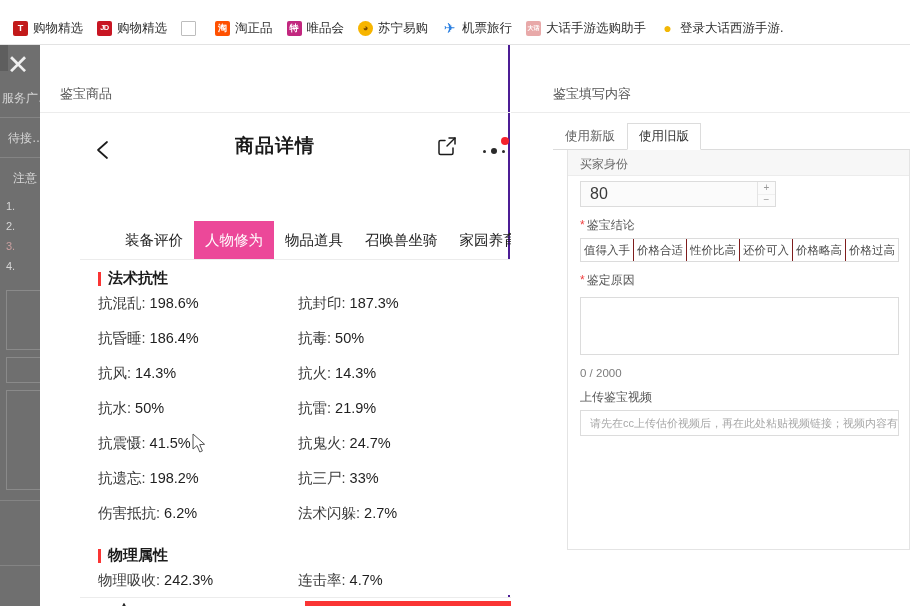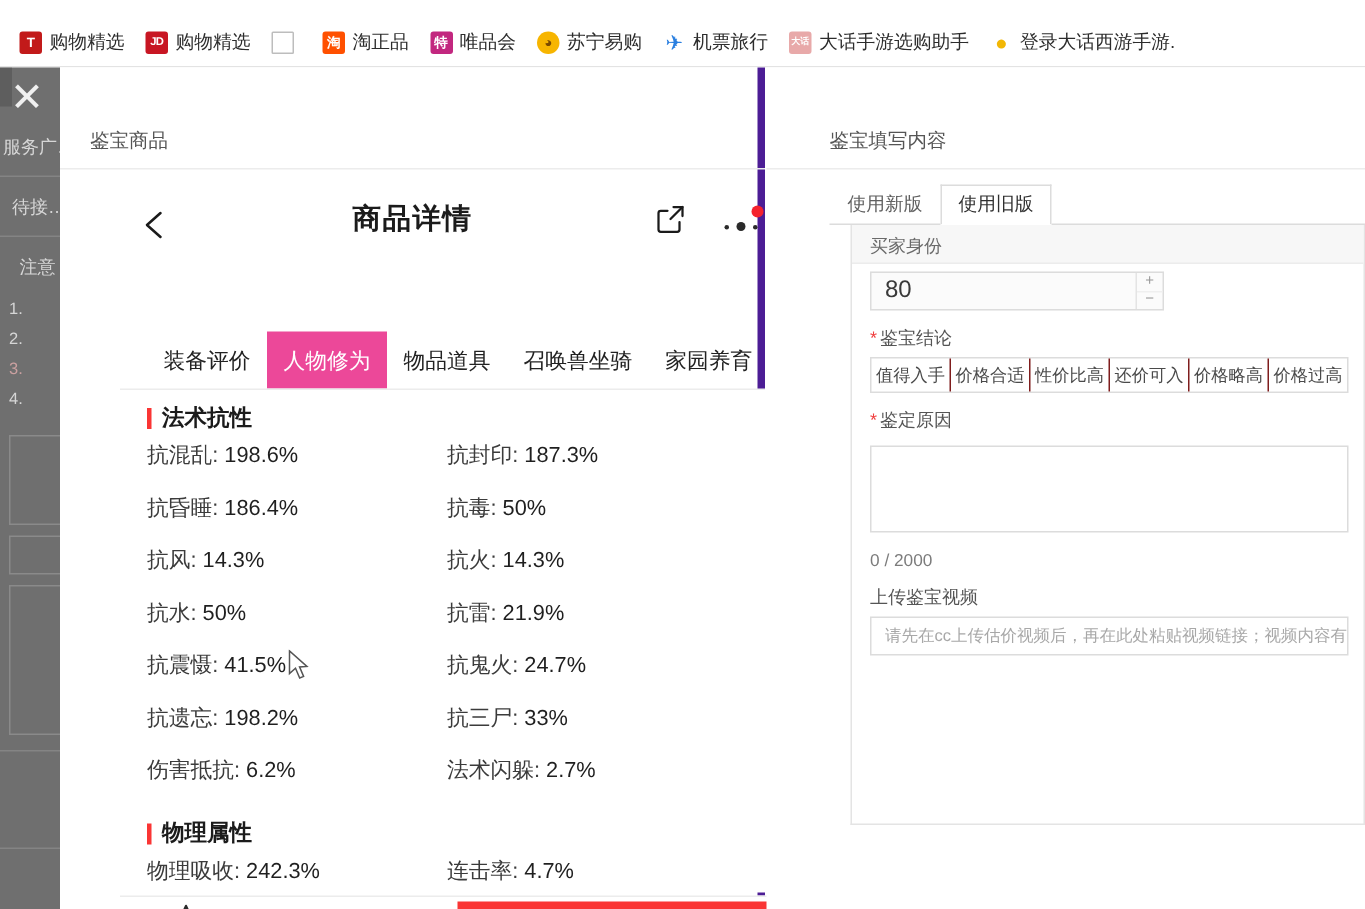--- a/index.html
+++ b/index.html
@@ -79,21 +79,21 @@
   #watermark {
     position: absolute; right: 12px; top: 0px; width: 150px; height: 34px;
     color: #f2f2f2; font-size: 22px; font-weight: bold; letter-spacing: 2px;
     line-height: 34px; text-align: center; user-select: none;
   }
 
   
   #left-col {
     position: absolute; left: 0; top: 0; width: 470px; height: 561px;
     background: #fff;
-    border-right: 5px solid #4c1d95;
+    border-right: 2px solid #4c1d95;
     text-decoration: underline;
   }
   #left-col-title {
     position: absolute; left: 20px; top: 40px;
     font-size: 13px; color: #555;
   }
   #left-col-rule {
     position: absolute; left: 0; top: 67px; width: 470px; height: 1px;
     background: #ececec;
   }
@@ -112,21 +112,21 @@
     cursor: pointer;
   }
   #more-icon {
     position: absolute; left: 440px; top: 92px; width: 34px; height: 26px;
     cursor: pointer;
   }
   .dot { position: absolute; border-radius: 50%; background: #2a2a2a; }
 
   
   #tabs-row {
-    position: absolute; left: 58px; top: 176px; width: 420px; height: 38px;
+    position: absolute; left: 74px; top: 176px; width: 420px; height: 38px;
     display: flex; align-items: stretch; gap: 0;
   }
   .tab {
     display: flex; align-items: center; justify-content: center;
     padding: 0 11px; font-size: 14.5px; color: #222; cursor: pointer;
     white-space: nowrap;
   }
   .tab.active { background: #ec4899; color: #ffffff; }
   #tabs-underline {
     position: absolute; left: 40px; top: 214px; width: 430px; height: 1px;

